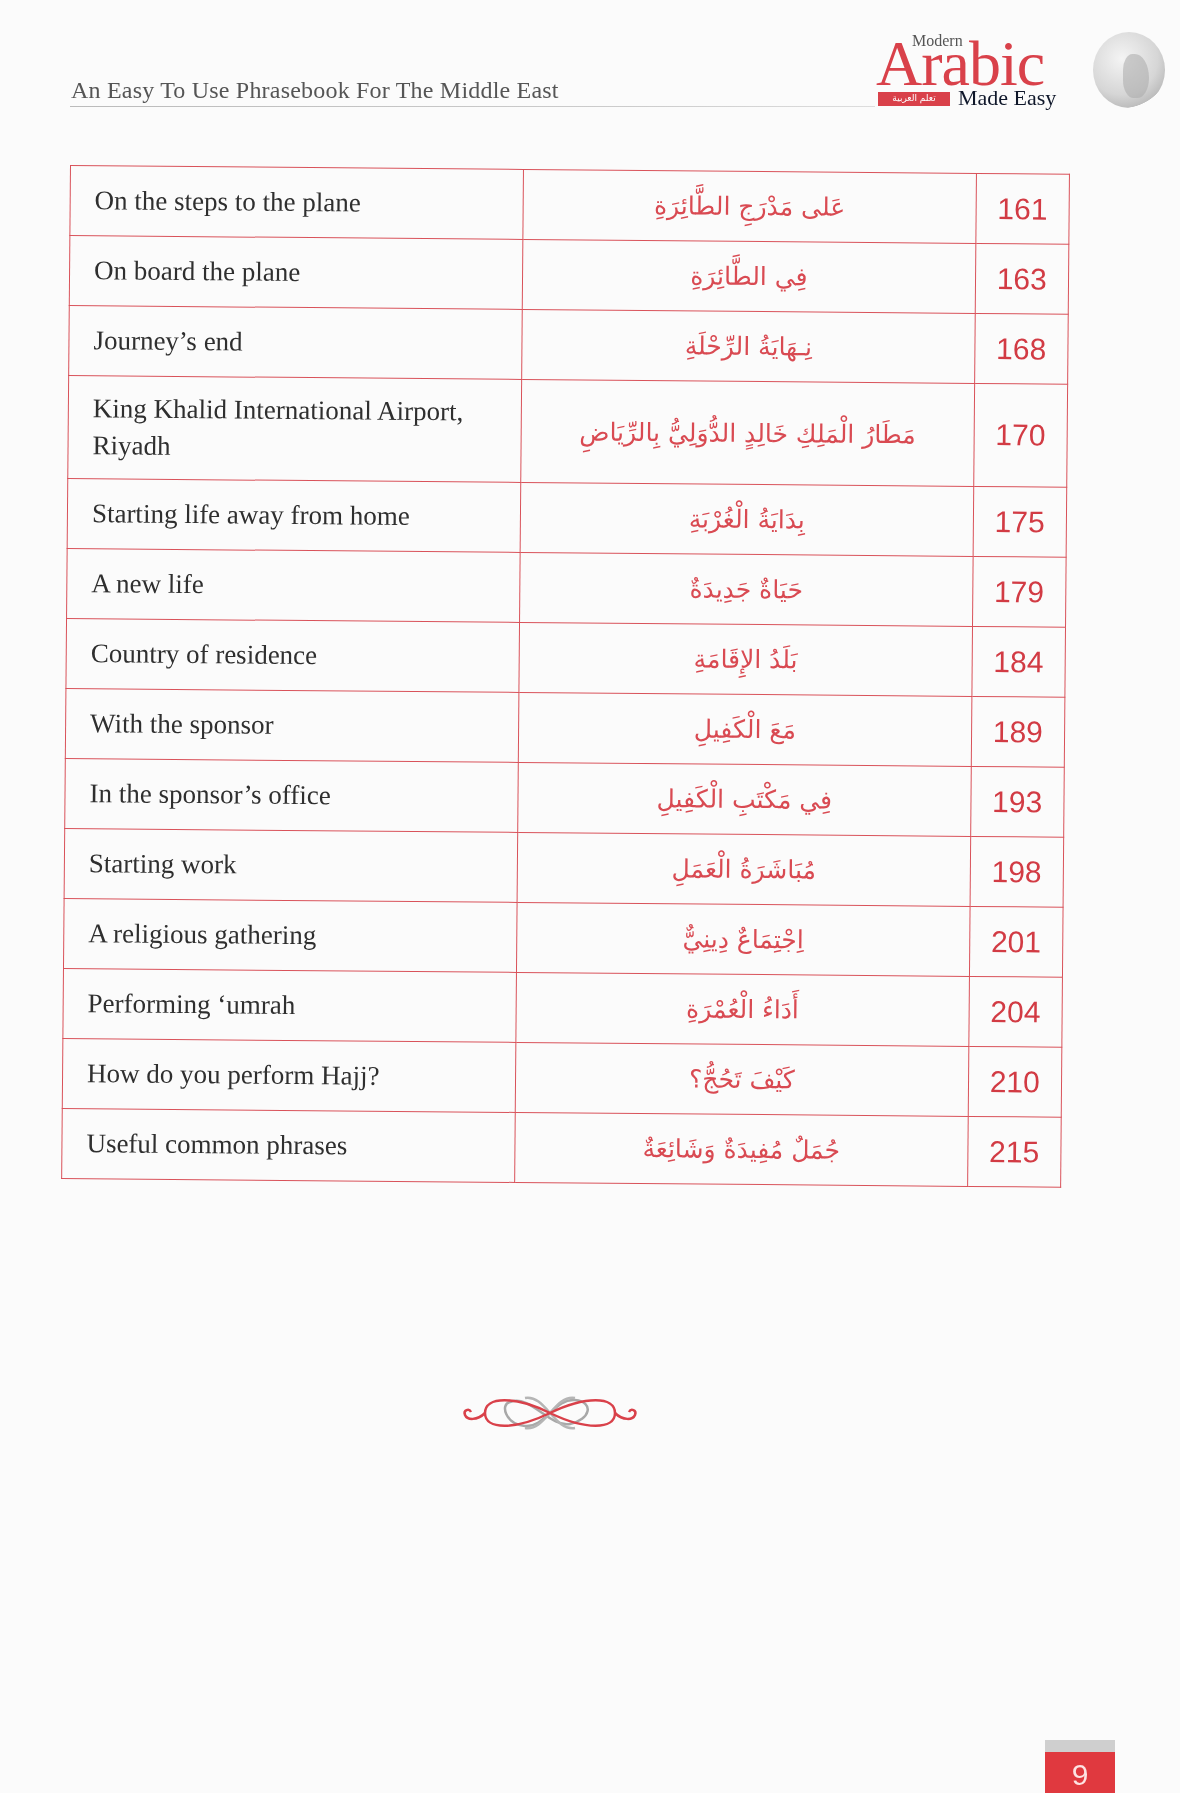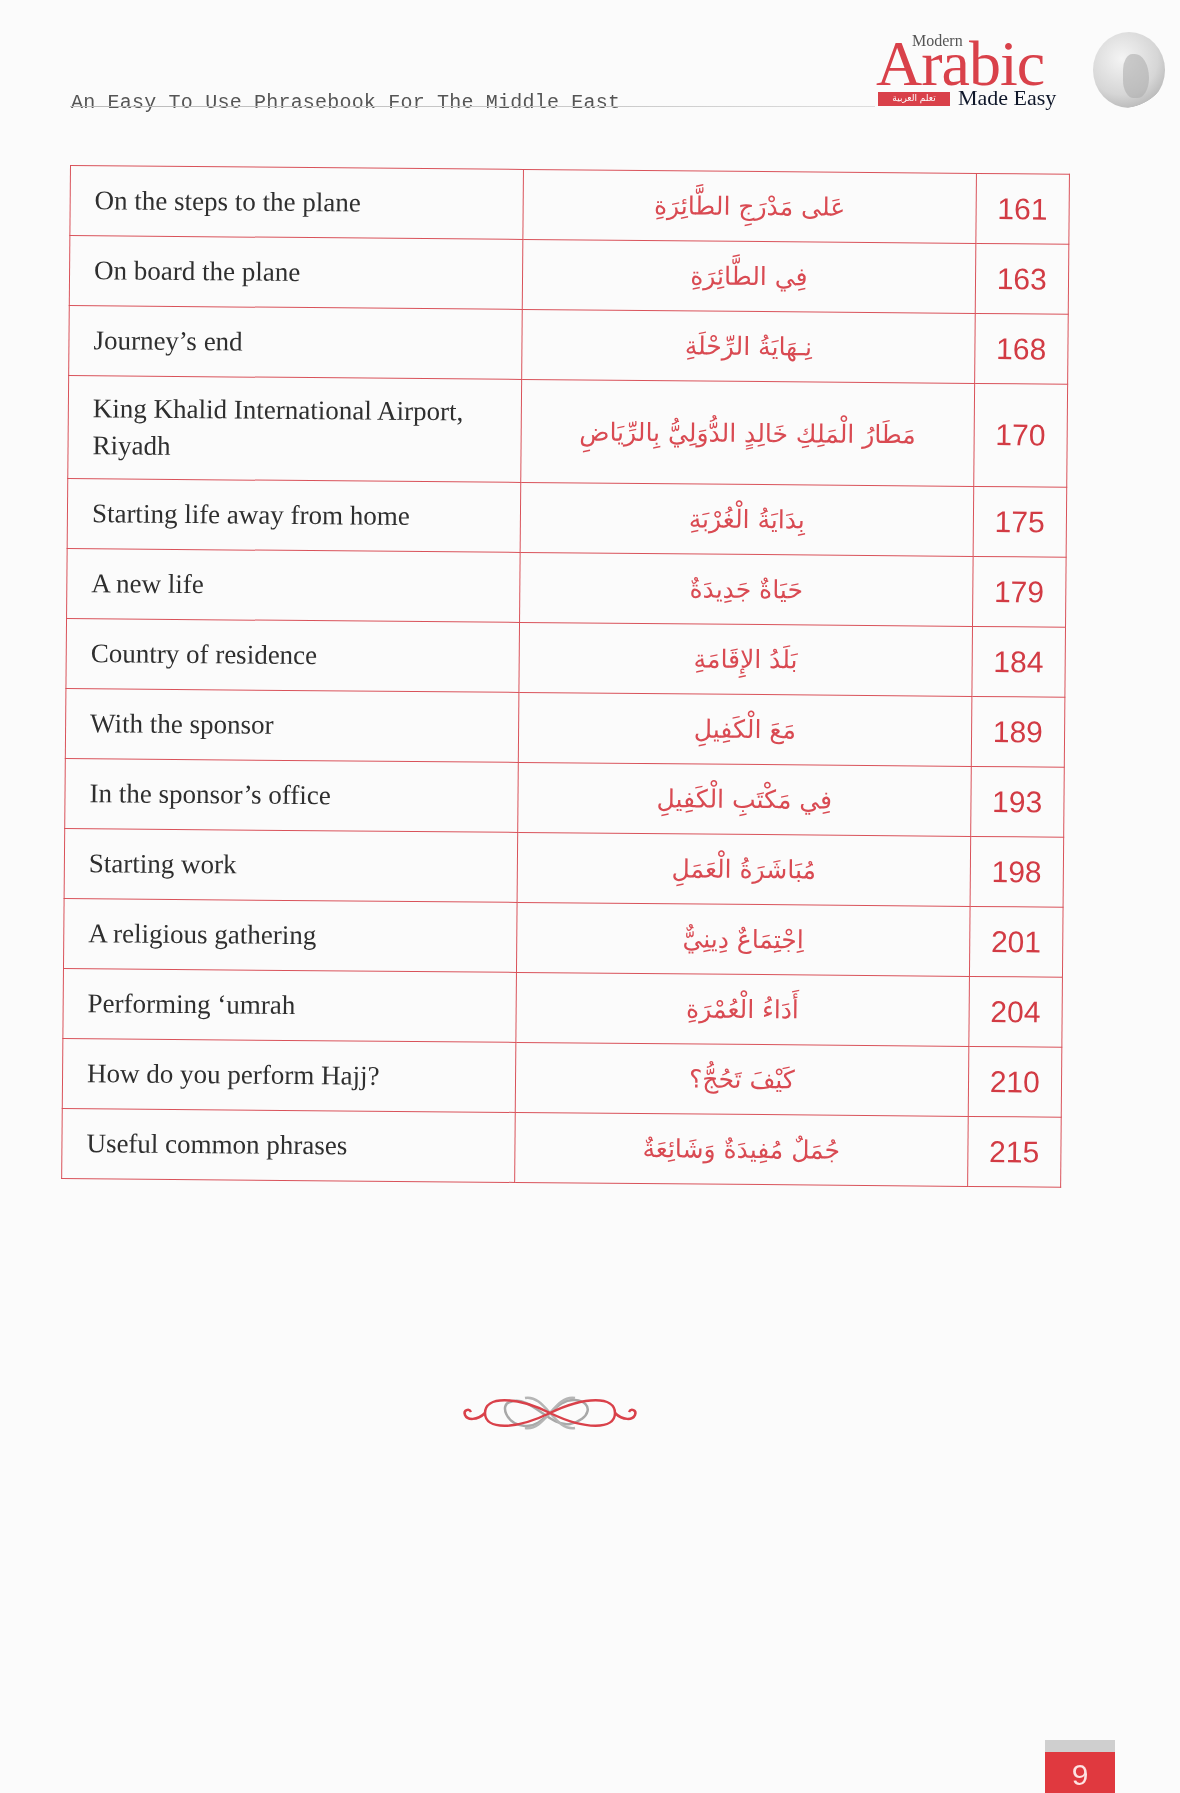--- a/index.html
+++ b/index.html
@@ -3,22 +3,22 @@
 <meta charset="utf-8">
 <style>
   html, body { margin: 0; padding: 0; }
   body {
     width: 1180px; height: 1793px; position: relative; overflow: hidden;
     background: #fbfbfb;
     font-family: "Liberation Serif", "DejaVu Serif", serif;
     color: #333;
   }
   .header-tagline {
-    position: absolute; left: 71px; top: 91px;
-    font-size: 20px; color: #555; letter-spacing: 0.2px; font-family: Liberation Mono, monospace;
+    position: absolute; left: 71px; top: 77px;
+    font-size: 24px; color: #555; letter-spacing: 0.2px;
   }
   .header-rule {
     position: absolute; left: 70px; top: 106px; width: 805px; height: 1px;
     background: linear-gradient(to right, #bbb, #ccc 70%, #ddd);
   }
   .logo { position: absolute; left: 876px; top: 28px; width: 200px; height: 90px; }
   .logo-modern {
     position: absolute; left: 36px; top: 4px; font-size: 16px; color: #555;
   }
   .logo-arabic {

